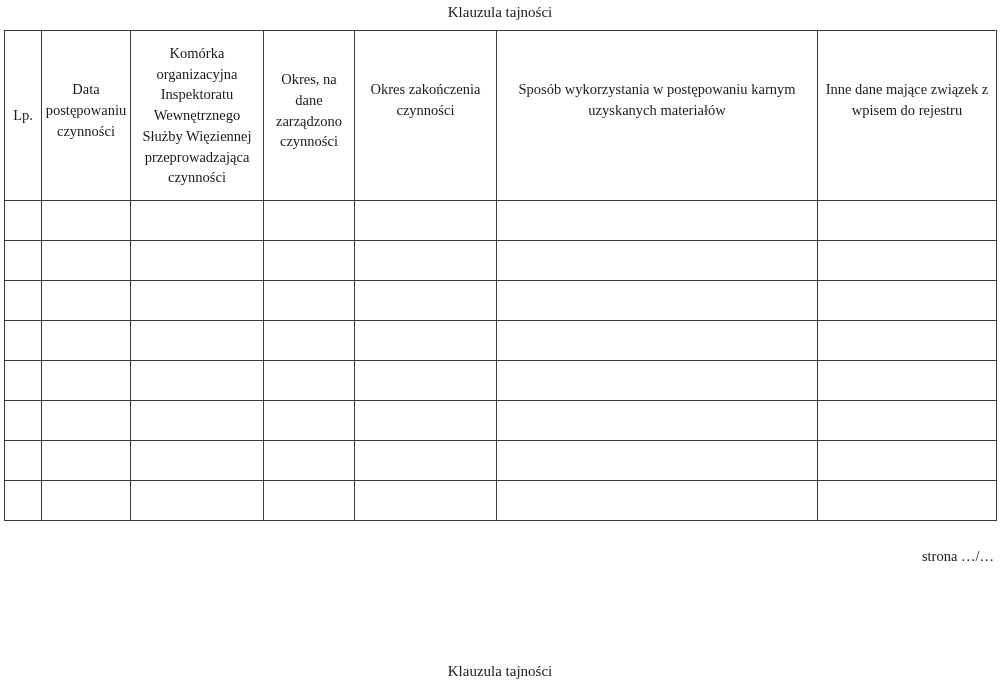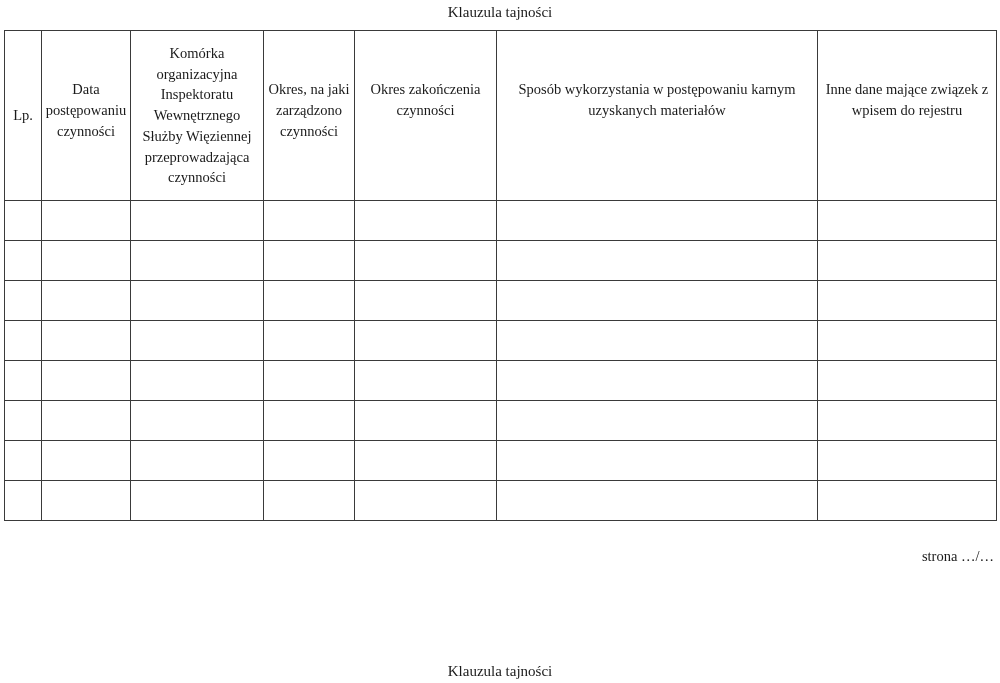--- a/index.html
+++ b/index.html
@@ -53,21 +53,21 @@
       <th>
           <span class="hdr-inner">Lp.</span>
         </th>
       <th>
           <span class="hdr-inner" style="top:-5px">Data postępowaniu czynności</span>
         </th>
       <th>
           <span class="hdr-inner">Komórka organizacyjna Inspektoratu Wewnętrznego Służby Więziennej przeprowadzająca czynności</span>
         </th>
       <th>
-          <span class="hdr-inner" style="top:-5px">Okres, na jaki zarządzono czynności</span>
+          <span class="hdr-inner" style="top:-5px">Okres, na dane zarządzono czynności</span>
         </th>
       <th>
           <span class="hdr-inner" style="top:-16px">Okres zakończenia czynności</span>
         </th>
       <th>
           <span class="hdr-inner" style="top:-16px">Sposób wykorzystania w postępowaniu karnym uzyskanych materiałów</span>
         </th>
       <th>
           <span class="hdr-inner" style="top:-16px">Inne dane mające związek z wpisem do rejestru</span>
         </th>

